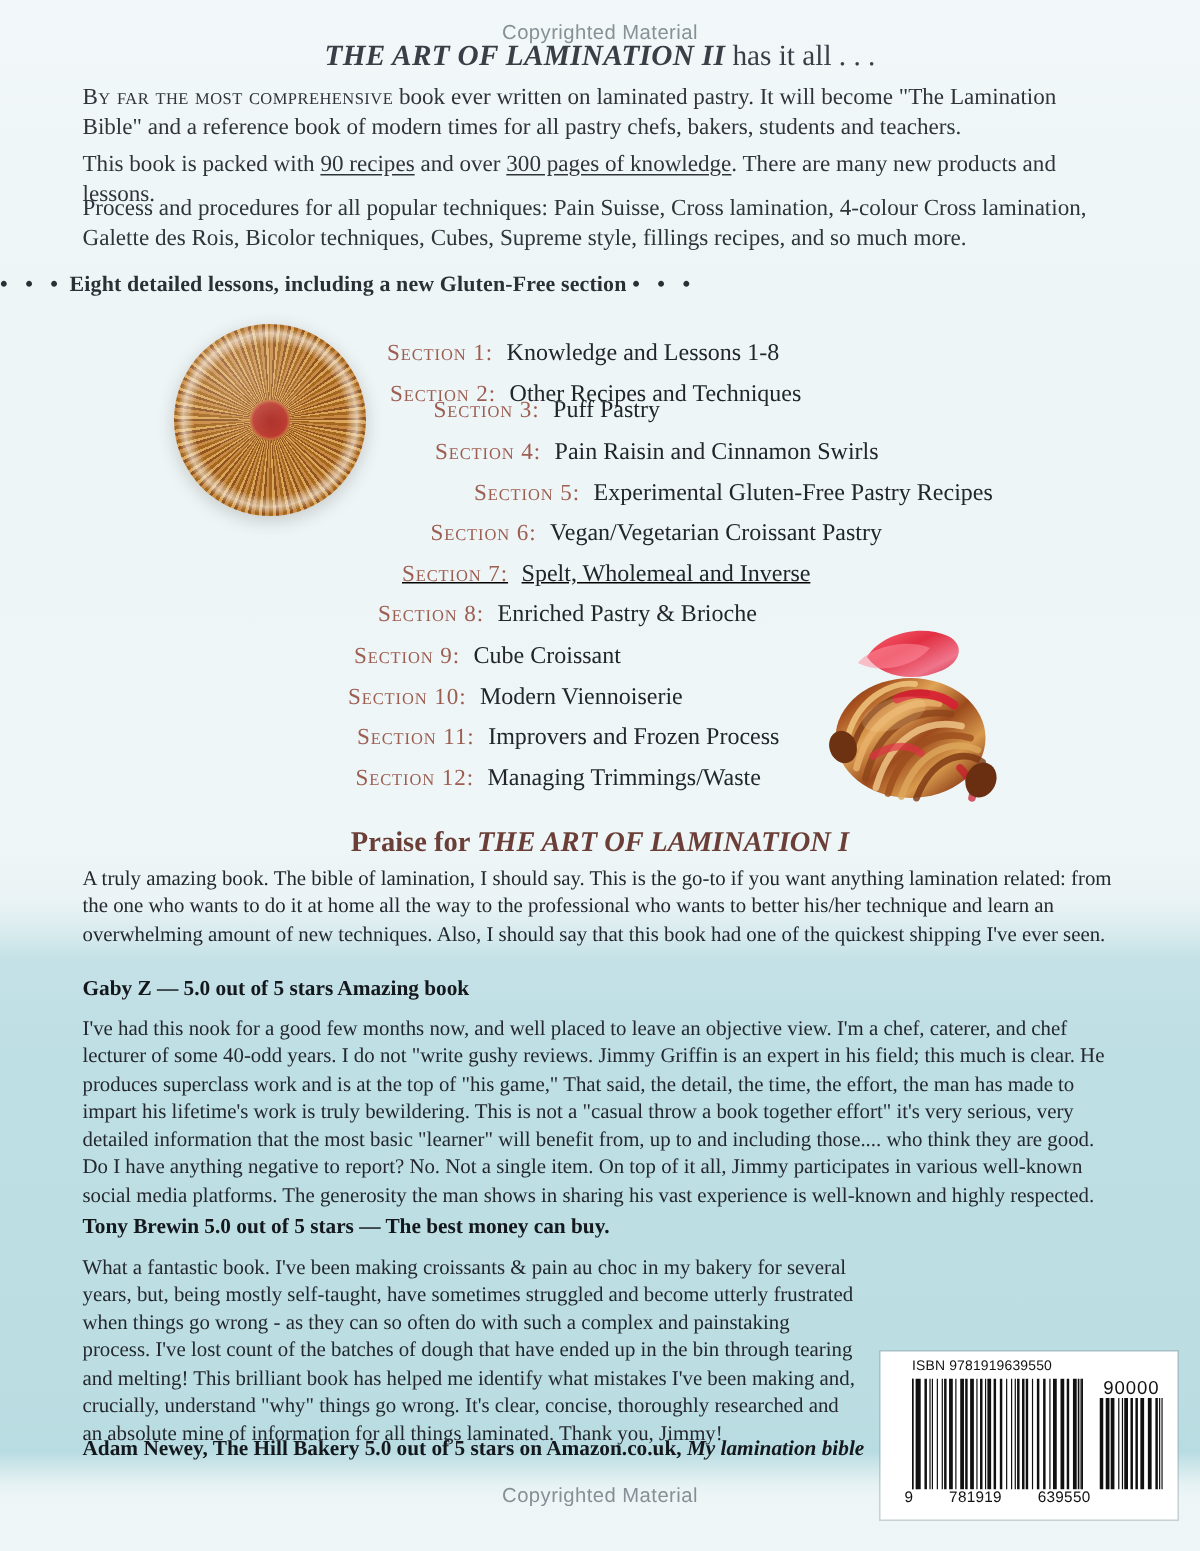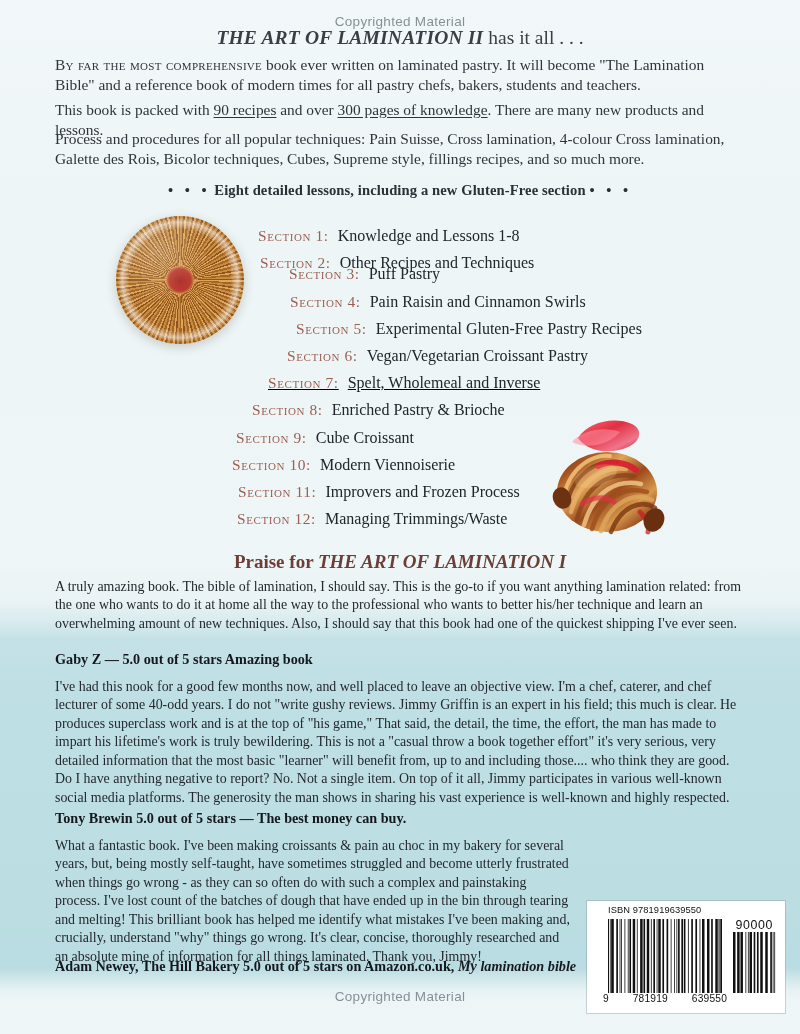--- a/index.html
+++ b/index.html
@@ -92,21 +92,21 @@
     letter-spacing: .3px;
   }
   .uline { text-decoration: underline; text-underline-offset: 2px; margin-top: 32px; }
 
   
   .lessons {
     position: absolute;
     top: 182px;
     left: 0;
     width: 800px;
-    text-align: center;
+    text-align: left;
     font-size: 14.6px;
     font-weight: bold;
     color: #2b3036;
     letter-spacing: .1px;
     z-index: 5;
   }
   .lessons .dots { letter-spacing: 4px; font-weight: bold; }
 
   
   #section-list {
@@ -373,21 +373,21 @@
       <div class="sec-row">
         <div class="sec-inner" style="left: 260px; margin-top: 16px;"><span class="sec-label">Section 2:</span><span class="sec-title">Other Recipes and Techniques</span></div>
       </div>
       <div class="sec-row">
         <div class="sec-inner" style="left: 289px;"><span class="sec-label">Section 3:</span><span class="sec-title">Puff Pastry</span></div>
       </div>
       <div class="sec-row">
         <div class="sec-inner" style="left: 290px;"><span class="sec-label">Section 4:</span><span class="sec-title">Pain Raisin and Cinnamon Swirls</span></div>
       </div>
       <div class="sec-row">
-        <div class="sec-inner" style="left: 296px;"><span class="sec-label">Section 5:</span><span class="sec-title">Experimental Gluten-Free Pastry Recipes</span></div>
+        <div class="sec-inner" style="left: 316px;"><span class="sec-label">Section 5:</span><span class="sec-title">Experimental Gluten-Free Pastry Recipes</span></div>
       </div>
       <div class="sec-row">
         <div class="sec-inner" style="left: 287px;"><span class="sec-label">Section 6:</span><span class="sec-title">Vegan/Vegetarian Croissant Pastry</span></div>
       </div>
       <div class="sec-row">
         <div class="sec-inner" style="left: 268px; text-decoration: underline;"><span class="sec-label">Section 7:</span><span class="sec-title">Spelt, Wholemeal and Inverse</span></div>
       </div>
       <div class="sec-row">
         <div class="sec-inner" style="left: 252px;"><span class="sec-label">Section 8:</span><span class="sec-title">Enriched Pastry &amp; Brioche</span></div>
       </div>

